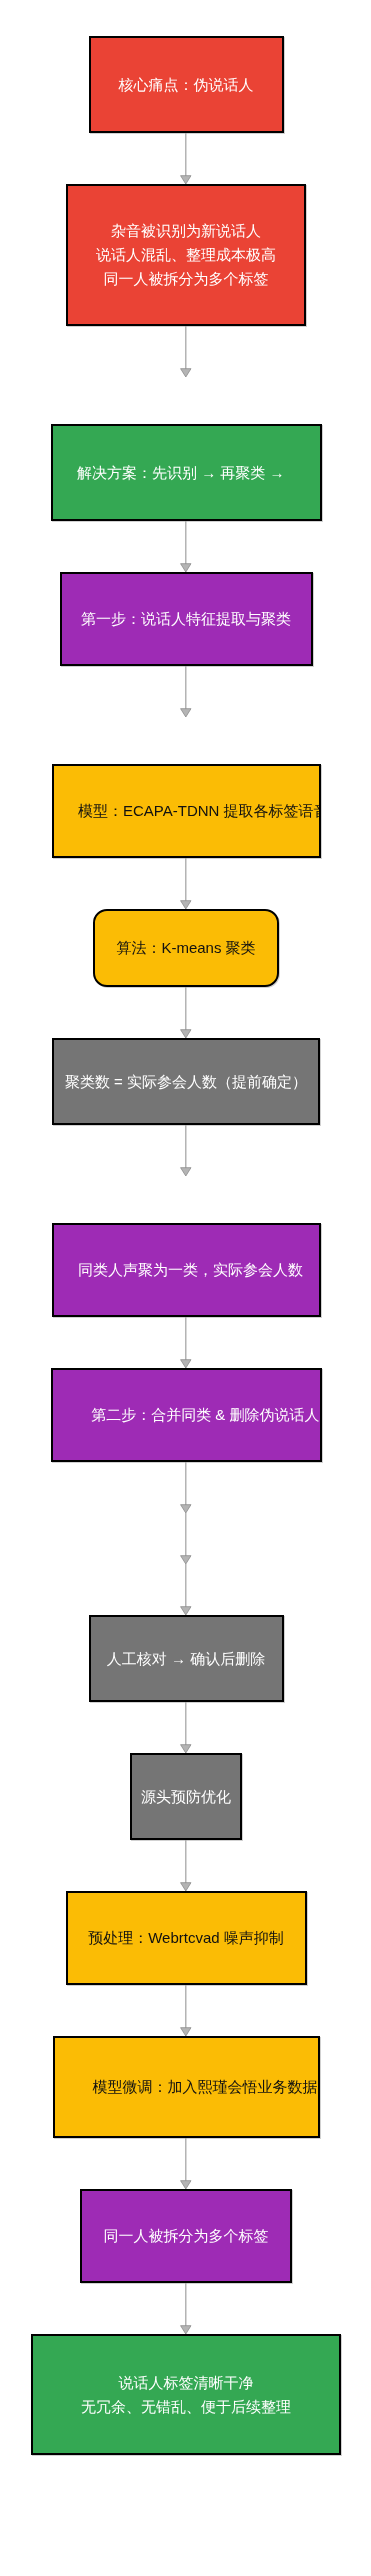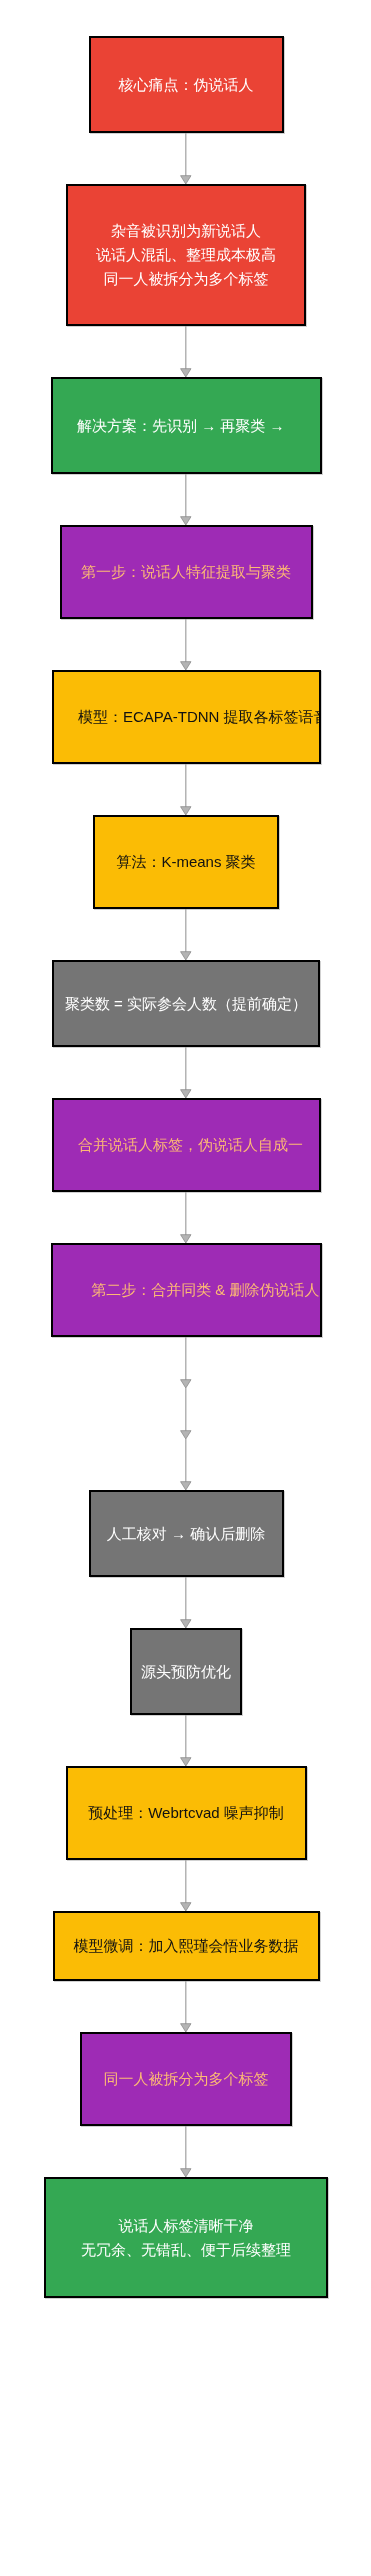--- a/index.html
+++ b/index.html
@@ -23,46 +23,46 @@
     flex-direction: column;
     justify-content: center;
     align-items: center;
     text-align: center;
     font-size: 15px;
     line-height: 24px;
     overflow: hidden;
     box-shadow: 1px 1px 0 rgba(0,0,0,0.18);
   }
   .node span { display: block; white-space: nowrap; }
-  .node.clip { align-items: flex-start; }
+  .node.clip { align-items: flex-start; margin-top: 47px; }
   .node.clip span { padding-left: 24.5px; text-align: left; }
 
   .red    { background: #EA4335; color: #ffffff; }
   .green  { background: #34A853; color: #ffffff; }
-  .purple { background: #9E2BB5; color: #fdba74; }
+  .purple { background: #9E2BB5; color: #ffffff; }
   .yellow { background: #FBBC05; color: #111111; }
   .gray   { background: #757575; color: #ffffff; }
 
   .n0  { width: 195px; height: 97px; }
   .n1  { width: 240px; height: 142px; }
   .n2  { width: 271px; height: 97px; }
   .n3  { width: 253px; height: 94px; }
   .n4  { width: 269px; height: 94px; }
-  .n5  { width: 186px; height: 94px; }
+  .n5  { width: 186px; height: 78px; border-radius: 14px; }
   .n6  { width: 268px; height: 87px; }
   .n7  { width: 269px; height: 94px; }
   .n8  { width: 271px; height: 94px; align-items: flex-end; }
   .n9  { width: 234px; height: 94px; }
   .n10 { width: 250px; height: 94px; }
   .n11 { width: 195px; height: 87px; }
   .n12 { width: 112px; height: 87px; }
   .n13 { width: 241px; height: 94px; }
-  .n14 { width: 267px; height: 70px; }
+  .n14 { width: 267px; height: 102px; align-items: flex-end; }
   .n15 { width: 212px; height: 94px; }
-  .n16 { width: 284px; height: 121px; }
+  .n16 { width: 310px; height: 121px; }
 
   .arrow {
     height: 51px;
     display: flex;
     justify-content: center;
     align-items: flex-start;
   }
 </style>
 </head>
 <body>
@@ -142,21 +142,21 @@
   </div>
 
   <div class="arrow">
     <svg width="13.6" height="51" viewBox="0 0 26 98">
       <line x1="13" y1="0" x2="13" y2="83" stroke="#a8a8a8" stroke-width="2.5"></line>
       <polygon points="3,82 23,82 13,98" fill="#b4b4b4" stroke="#8a8a8a" stroke-width="1.5"></polygon>
     </svg>
   </div>
 
   <div class="node purple n7 clip">
-    <span>合并说话人标签，伪说话人自成一</span>
+    <span>同类人声聚为一类，实际参会人数</span>
   </div>
 
   <div class="arrow">
     <svg width="13.6" height="51" viewBox="0 0 26 98">
       <line x1="13" y1="0" x2="13" y2="83" stroke="#a8a8a8" stroke-width="2.5"></line>
       <polygon points="3,82 23,82 13,98" fill="#b4b4b4" stroke="#8a8a8a" stroke-width="1.5"></polygon>
     </svg>
   </div>
 
   <div class="node purple n8">

